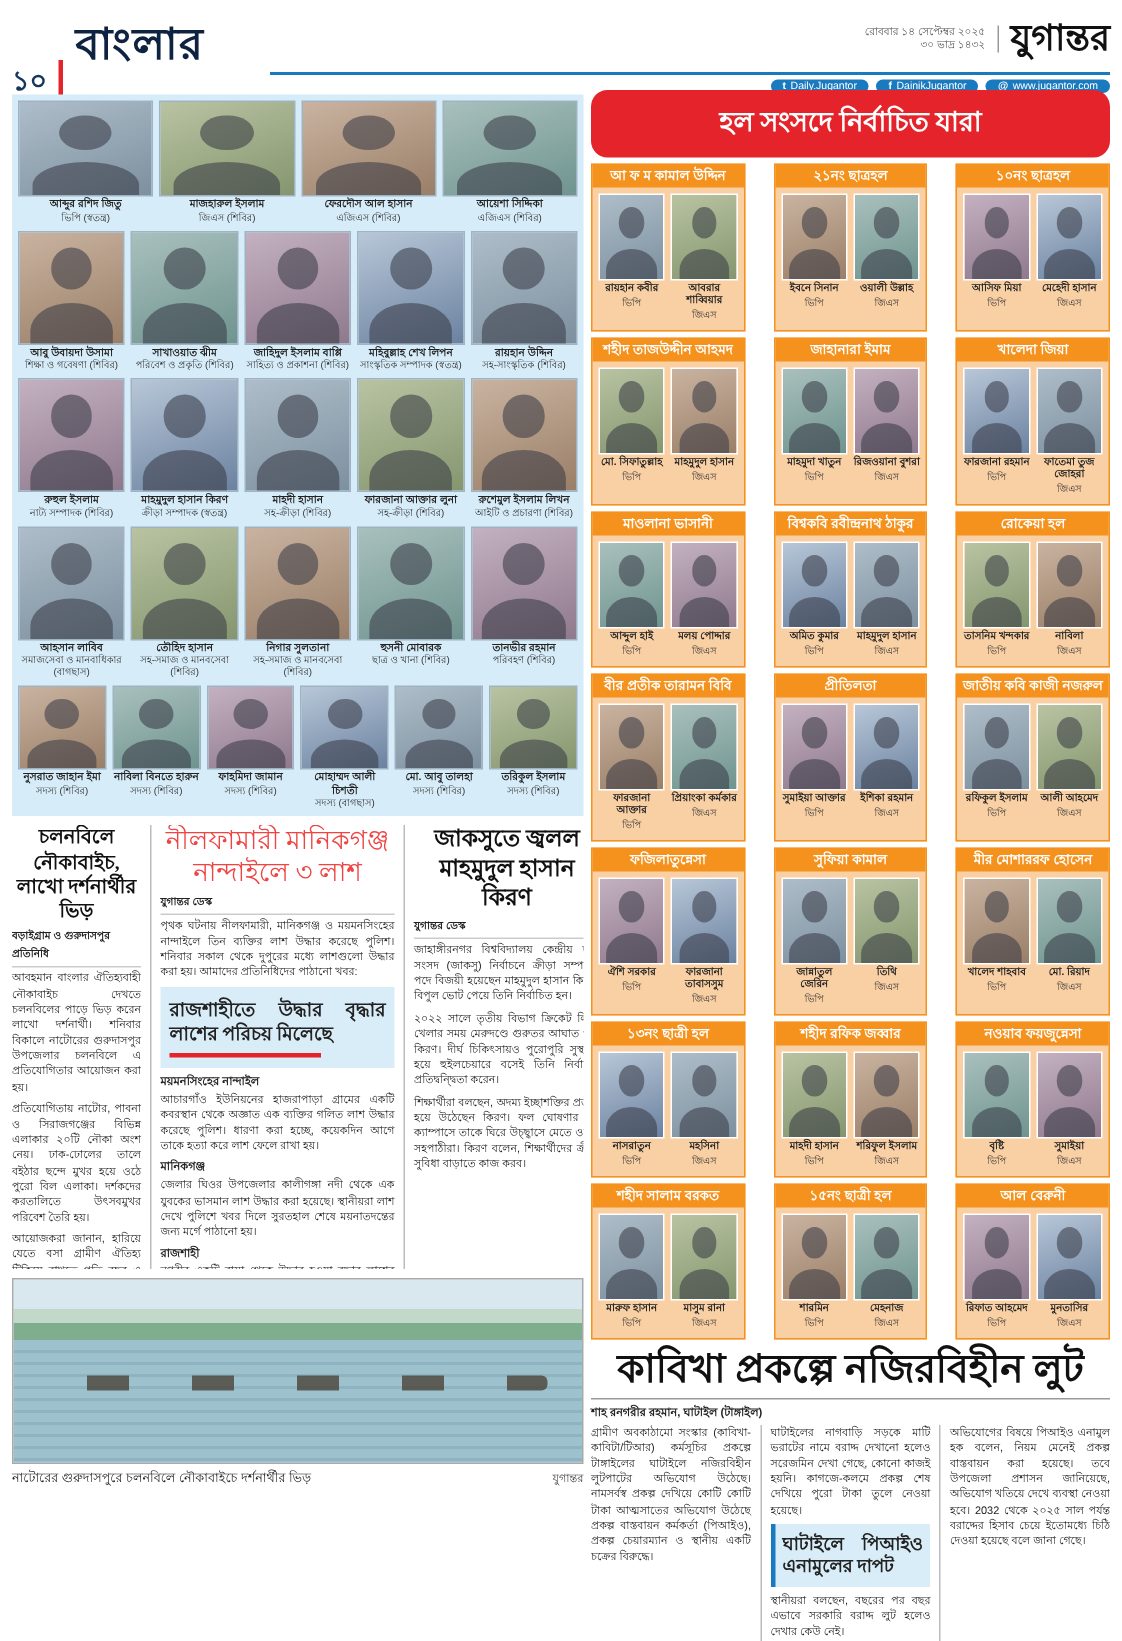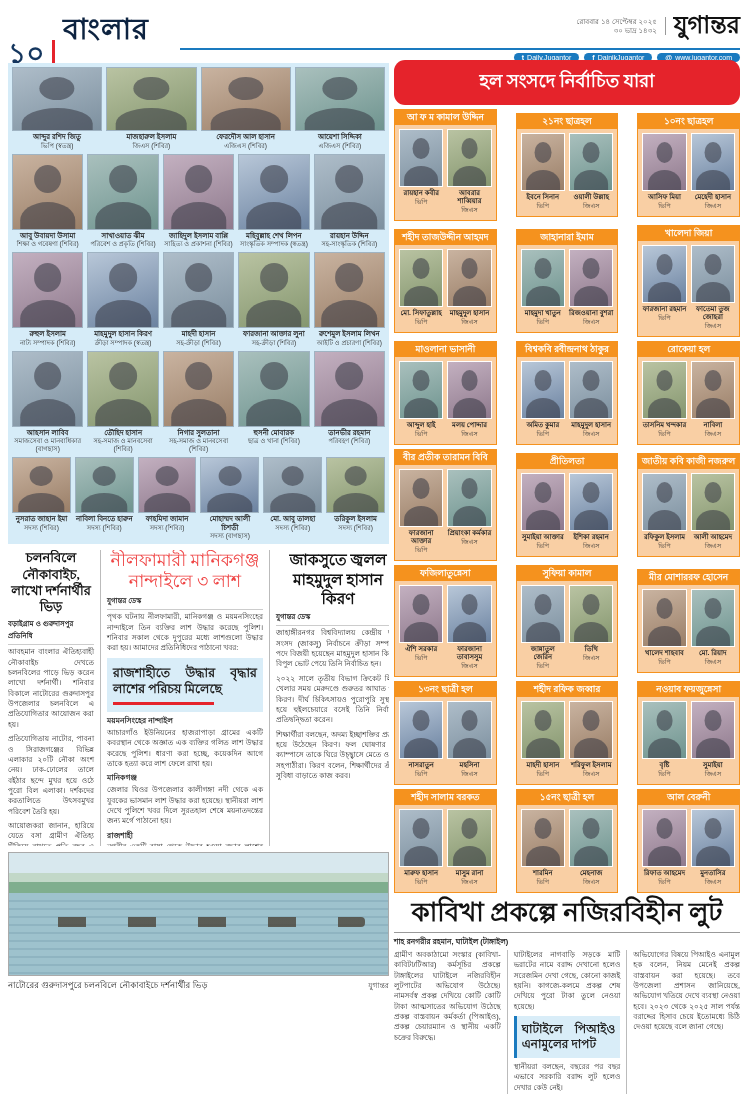--- a/index.html
+++ b/index.html
@@ -1,21 +1,21 @@
 <!DOCTYPE html>
 <html><head>
 <meta charset="utf-8">
 <style>
   html,body{margin:0;padding:0;background:#fff;}
   body{width:748px;height:1094px;overflow:hidden;font-family:"Liberation Sans",sans-serif;color:#222;position:relative;}
   .page{padding:6px 8px 0 8px;}
   
   .hdr{display:flex;justify-content:space-between;align-items:flex-start;height:46px;}
   .hdr-left{display:flex;align-items:center;gap:8px;}
-  .pageno{font-size:28px;font-weight:bold;color:#14365e;font-family:"Liberation Serif",serif;}
+  .pageno{font-size:18px;font-weight:bold;color:#14365e;font-family:"Liberation Serif",serif;}
   .redbar{width:3px;height:30px;background:#e5232b;}
   .secname{font-size:29px;font-weight:bold;color:#0d2340;font-family:"Liberation Serif",serif;letter-spacing:1px;}
   .hdr-right{display:flex;flex-direction:column;align-items:flex-end;}
   .hdr-top{display:flex;align-items:center;gap:8px;}
   .dates{text-align:right;font-size:7px;color:#555;line-height:1.3;border-right:1px solid #999;padding-right:8px;}
   .brand{font-size:24px;font-weight:bold;color:#111;font-family:"Liberation Serif",serif;}
   .blue-rule{width:560px;height:2px;background:#1a7abf;margin:2px 0 3px 0;}
   .socials{display:flex;gap:5px;}
   .pill{background:#1a7abf;color:#fff;font-size:7px;border-radius:8px;padding:1px 8px;display:flex;align-items:center;gap:3px;}
   .pill .ic{font-weight:bold;font-size:7px;}
@@ -66,21 +66,21 @@
     background:linear-gradient(#d8e8ee 0 16%,#c2d8c8 16% 24%,#7fae8e 24% 33%,#9ec2cd 33% 100%);}
   .boat-photo .water{position:absolute;left:0;right:0;top:33%;bottom:0;
     background:repeating-linear-gradient(#9ec2cd 0 6px,#8fb4c1 6px 8px);}
   .boat-photo .boats{position:absolute;left:6%;right:6%;top:52%;height:10px;
     background:repeating-linear-gradient(90deg,transparent 0 26px,#4a4338 26px 54px,transparent 54px 70px);border-radius:4px;opacity:.8;}
   .cap-row{display:flex;justify-content:space-between;align-items:baseline;margin-top:3px;}
   .caption{font-size:8.5px;color:#222;}
   .credit{font-size:7.5px;color:#444;}
   
   .hgrid{margin-top:4px;}
-  .hall-row{display:flex;gap:19px;margin-bottom:4px;align-items:center;}
+  .hall-row{display:flex;gap:19px;margin-bottom:4px;}
   .hall-box{flex:1;border:1px solid #f5921e;background:#f9cfa4;}
   .hall-head{background:#f5921e;color:#fff;font-weight:bold;font-size:9px;text-align:center;padding:2px 1px;line-height:1.2;white-space:nowrap;overflow:hidden;}
   .hall-body{display:flex;gap:4px;padding:4px;justify-content:center;}
   .member{flex:1;text-align:center;max-width:52px;}
   .member .photo{height:56px;border:1px solid #fff;}
   .m-name{font-size:6.8px;font-weight:bold;line-height:1.2;margin-top:2px;}
   .m-pos{font-size:6.3px;color:#333;}
   
   .bart{margin-top:6px;}
   .bart .hl{font-size:26px;font-weight:bold;text-align:center;line-height:1.1;font-family:"Liberation Serif",serif;color:#111;border-bottom:1px solid #999;padding-bottom:4px;}
@@ -662,19 +662,19 @@
           <div class="vr"></div>
           <div class="bcol body-txt">
             <p>ঘাটাইলের নাগবাড়ি সড়কে মাটি ভরাটের নামে বরাদ্দ দেখানো হলেও সরেজমিন দেখা গেছে, কোনো কাজই হয়নি। কাগজে-কলমে প্রকল্প শেষ দেখিয়ে পুরো টাকা তুলে নেওয়া হয়েছে।</p>
             <div class="insetR">
               <div class="t">ঘাটাইলে পিআইও এনামুলের দাপট</div>
             </div>
             <p>স্থানীয়রা বলছেন, বছরের পর বছর এভাবে সরকারি বরাদ্দ লুট হলেও দেখার কেউ নেই।</p>
           </div>
           <div class="vr"></div>
           <div class="bcol body-txt">
-            <p>অভিযোগের বিষয়ে পিআইও এনামুল হক বলেন, নিয়ম মেনেই প্রকল্প বাস্তবায়ন করা হয়েছে। তবে উপজেলা প্রশাসন জানিয়েছে, অভিযোগ খতিয়ে দেখে ব্যবস্থা নেওয়া হবে। ২০২৩ থেকে ২০২৫ সাল পর্যন্ত বরাদ্দের হিসাব চেয়ে ইতোমধ্যে চিঠি দেওয়া হয়েছে বলে জানা গেছে।</p>
+            <p>অভিযোগের বিষয়ে পিআইও এনামুল হক বলেন, নিয়ম মেনেই প্রকল্প বাস্তবায়ন করা হয়েছে। তবে উপজেলা প্রশাসন জানিয়েছে, অভিযোগ খতিয়ে দেখে ব্যবস্থা নেওয়া হবে। 2032 থেকে ২০২৫ সাল পর্যন্ত বরাদ্দের হিসাব চেয়ে ইতোমধ্যে চিঠি দেওয়া হয়েছে বলে জানা গেছে।</p>
           </div>
         </div>
       </div>
     </div>
   </div>
 </div>
 
 </body></html>

